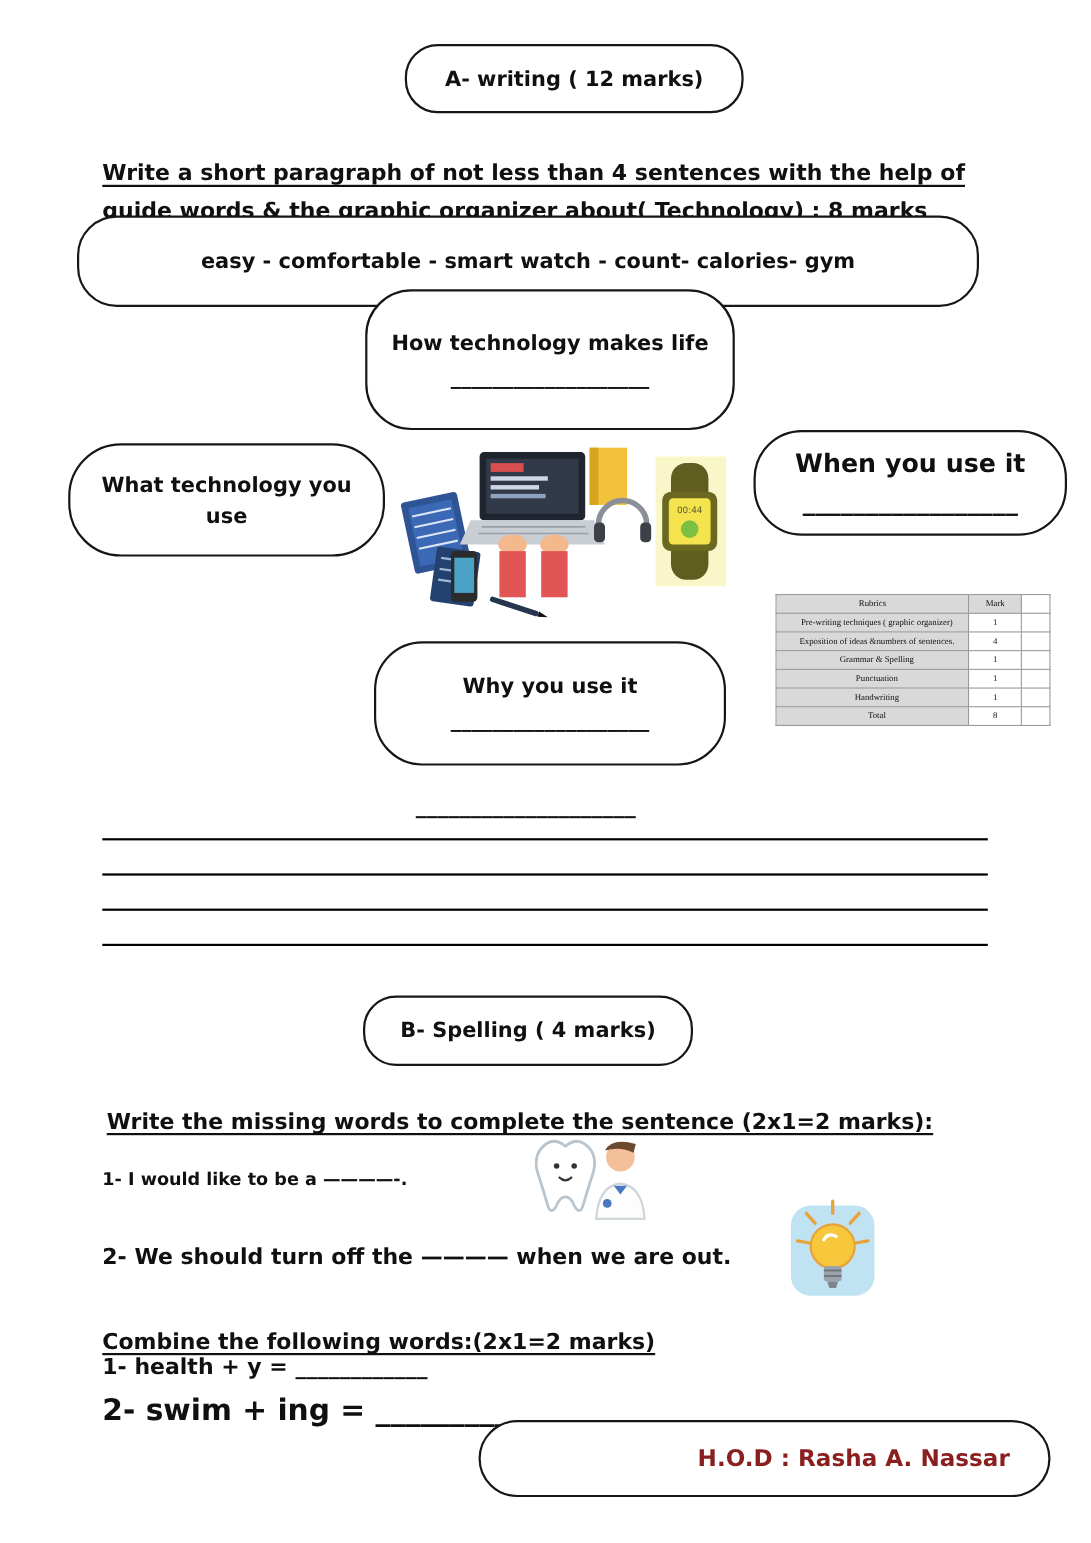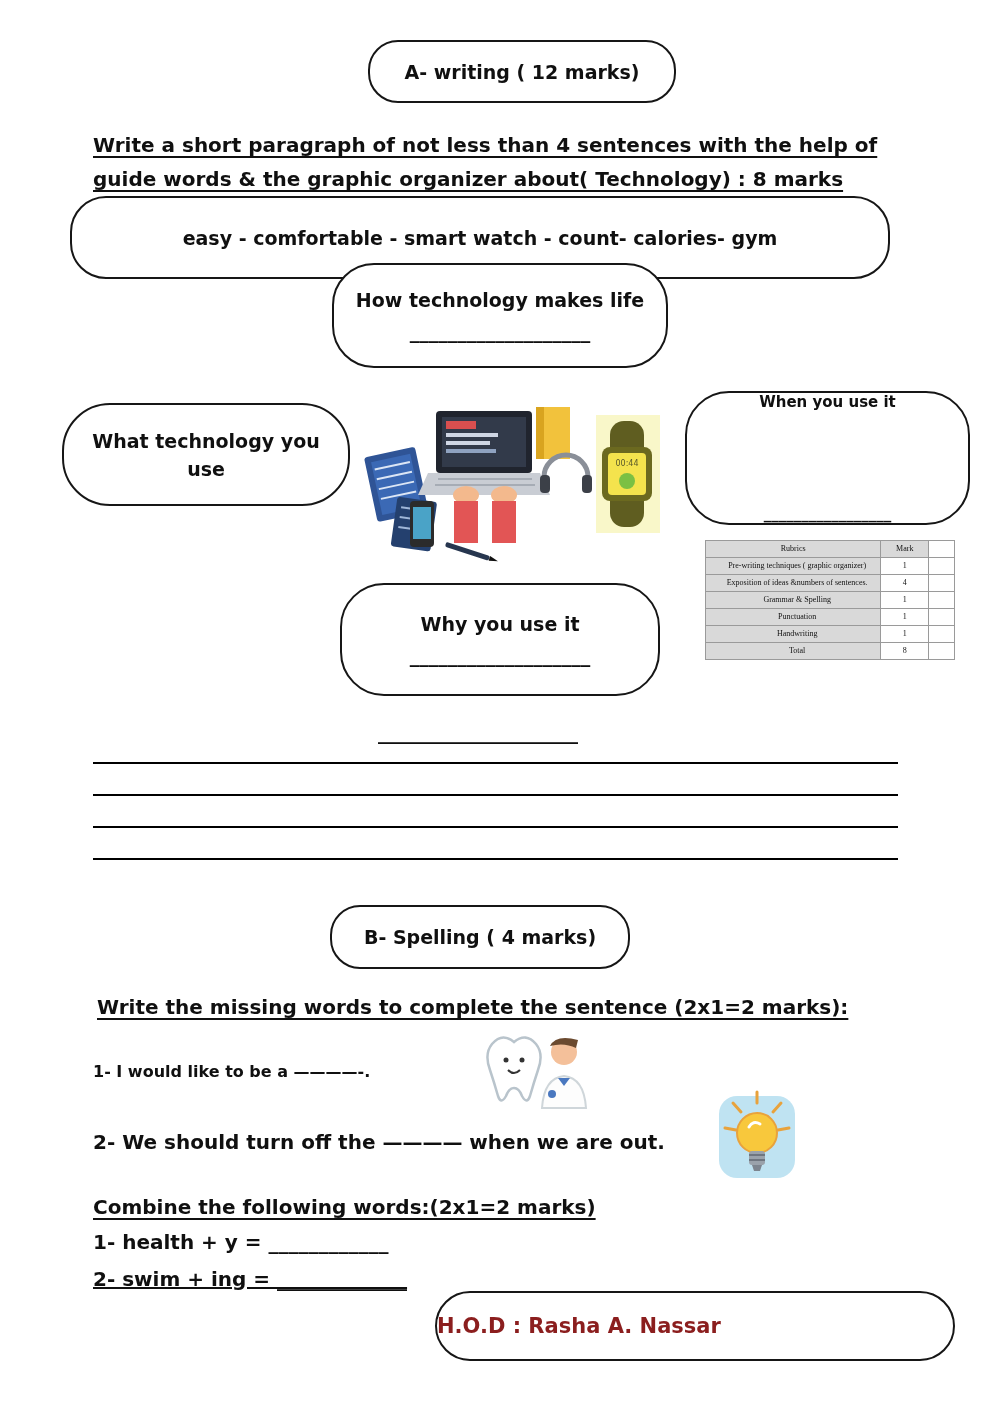--- a/index.html
+++ b/index.html
@@ -7,70 +7,70 @@
   .page {
     position:relative; width:992px; height:1403px; margin:0 auto;
     background:#ffffff; color:#101010;
     font-family:"DejaVu Sans", sans-serif; overflow:hidden;
   }
   .bubble {
     position:absolute; border:2px solid #161616; background:#ffffff;
     display:flex; flex-direction:column; align-items:center; justify-content:center;
     text-align:center; font-weight:600;
   }
-  .u { text-decoration:underline; text-decoration-thickness:2px; text-underline-offset:4px; }
+  .u { text-decoration:underline; text-decoration-thickness:2px; text-underline-offset:4px;margin-top:12px; }
   .txt { position:absolute; font-weight:600; white-space:nowrap; }
   .blank { font-weight:600; white-space:nowrap; letter-spacing:0; }
   .wline { position:absolute; left:93px; width:805px; height:0; border-top:2.5px solid #000; }
   .rubrics {
     position:absolute; left:705px; top:540px; width:250px;
     border-collapse:collapse; font-family:"Liberation Serif", serif;
     font-size:8px; line-height:1.25; text-align:center; color:#111;
   }
   .rubrics th, .rubrics td { border:1px solid #9a9a9a; padding:3px 2px; vertical-align:middle; }
   .rubrics .lbl  { background:#d9d9d9; width:176px;padding-left:10px; }
   .rubrics .mk   { background:#ffffff; width:48px; }
   .rubrics .sp   { background:#ffffff; width:26px; }
   .rubrics thead th { background:#d9d9d9; font-weight:400; }
   .rubrics thead th.mkh { word-break:break-all; width:48px; }
   .art { position:absolute; }
   .hod-bubble {
     position:absolute; border:2px solid #161616; background:#fff;
-    display:flex; align-items:center; justify-content:flex-start;
+    display:flex; align-items:center; justify-content:flex-end;
   }
 </style>
 </head>
 <body>
 
 <div class="page">
 
   <div class="bubble" style="left:368px; top:40px; width:308px; height:63px; border-radius:30px; font-size:19px;align-items:center;">
     <span>A- writing ( 12 marks)</span>
   </div>
 
   <div class="txt" style="left:93px; top:133px; font-size:20px; font-weight:700;">
     <div class="u">Write a short paragraph of not less than 4 sentences with the help of</div>
     <div class="u" style="margin-top:10px;">guide words &amp; the graphic organizer about( Technology) : 8 marks</div>
   </div>
 
   <div class="bubble" style="left:70px; top:196px; width:820px; height:83px; border-radius:36px; font-size:19px;">
     <span>easy - comfortable - smart watch -  count- calories- gym</span>
   </div>
 
-  <div class="bubble" style="left:332px; top:263px; width:336px; height:105px; border-radius:42px; font-size:19px; gap:9px; z-index:2;">
+  <div class="bubble" style="left:332px; top:263px; width:336px; height:128px; border-radius:42px; font-size:19px; gap:9px; z-index:2;">
     <span>How technology makes life</span>
     <span class="blank">___________________</span>
   </div>
 
   <div class="bubble" style="left:62px; top:403px; width:288px; height:103px; border-radius:48px; font-size:19px; gap:6px;">
     <span>What technology you</span>
     <span>use</span>
   </div>
 
-  <div class="bubble" style="left:685px; top:391px; width:285px; height:134px; border-radius:44px; font-size:15px; gap:9px;justify-content:space-between;">
+  <div class="bubble" style="left:685px; top:391px; width:285px; height:96px; border-radius:44px; font-size:23px; gap:9px;">
     <span>When you use it</span>
     <span class="blank">_________________</span>
   </div>
 
   <svg class="art" style="left:358px; top:403px;" width="302" height="160" viewBox="0 0 302 160">
 
     <rect x="238" y="12" width="64" height="118" fill="#f9f7c9"></rect>
     <rect x="252" y="18" width="34" height="106" rx="14" fill="#5f5d20"></rect>
     <rect x="244" y="44" width="50" height="54" rx="8" fill="#6b691f"></rect>
     <rect x="250" y="50" width="38" height="42" rx="4" fill="#f4e34d"></rect>
@@ -229,19 +229,19 @@
     <rect x="31" y="63" width="16" height="14" rx="3" fill="#9aa2ab"></rect>
     <g stroke="#6f7680" stroke-width="2">
       <line x1="31" y1="67" x2="47" y2="67"></line>
       <line x1="31" y1="72" x2="47" y2="72"></line>
     </g>
     <path d="M34 77 h10 l-2 6 h-6 z" fill="#7d858f"></path>
   </svg>
 
   <div class="txt u" style="left:93px; top:1195px; font-size:20px; font-weight:700;">Combine the following words:(2x1=2 marks)</div>
   <div class="txt" style="left:93px; top:1230px; font-size:20px;">1- health + y = ____________</div>
-  <div class="txt" style="left:93px; top:1267px; font-size:20px;text-decoration:underline;">2- swim + ing = _____________</div>
+  <div class="txt" style="left:93px; top:1267px; font-size:27px;">2- swim + ing = _____________</div>
 
   <div class="hod-bubble" style="left:435px; top:1291px; width:520px; height:70px; border-radius:36px; padding-right:35px;">
     <span style="color:#8B1E1E; font-size:21px; font-weight:700;">H.O.D : Rasha A. Nassar</span>
   </div>
 
 </div>
 
 </body></html>

